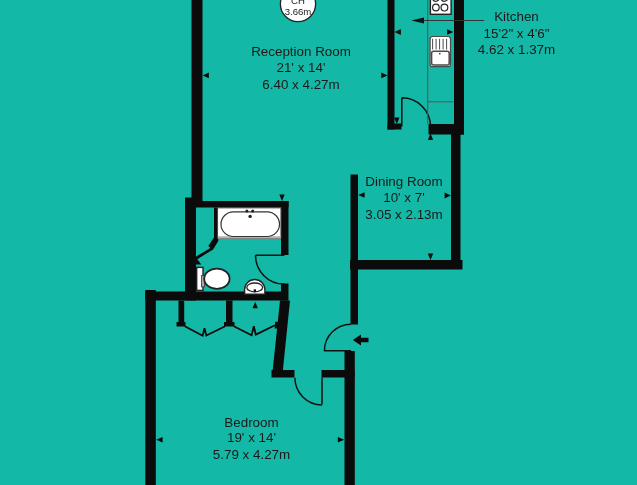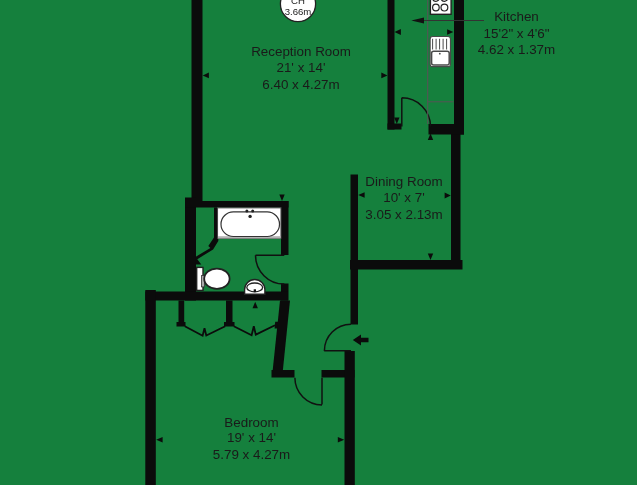--- a/index.html
+++ b/index.html
@@ -1,16 +1,16 @@
 <!DOCTYPE html>
 <html><head>
 <meta charset="utf-8">
 <style>
 html,body{margin:0;padding:0;background:#ffffff;}
-#plan{position:relative;width:637px;height:485px;background:#15803d;overflow:hidden;}
+#plan{position:relative;width:637px;height:485px;background:#14b8a6;overflow:hidden;}
 svg{position:absolute;left:0;top:0;}
 text{font-family:"Liberation Sans",sans-serif;fill:#1a1a1a;}
 </style>
 </head>
 <body>
 
 <div id="plan">
 <svg width="637" height="485" viewBox="0 0 637 485">
 <g fill="#0b0b0b" stroke="none">
 

